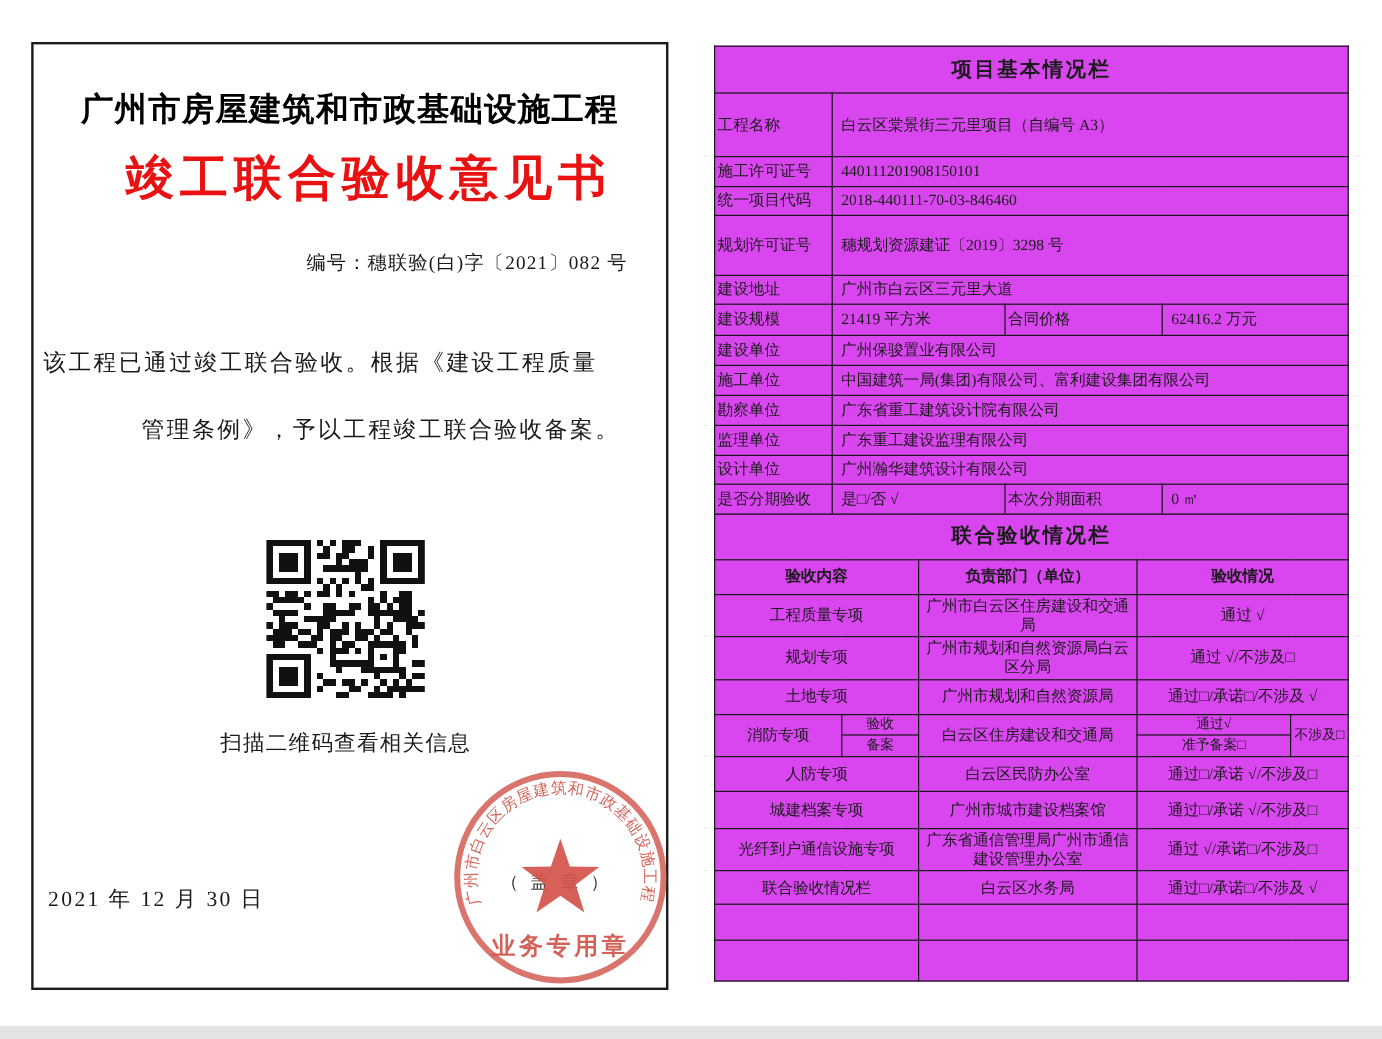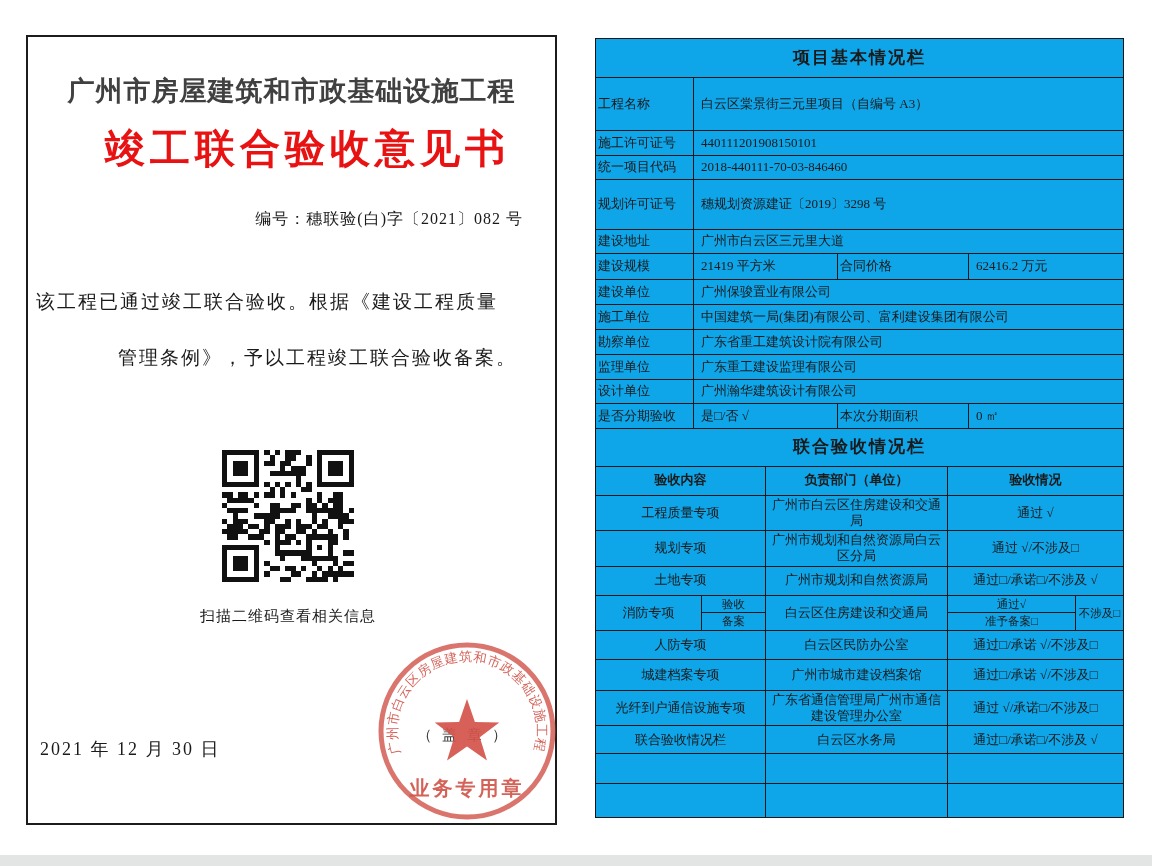--- a/index.html
+++ b/index.html
@@ -13,47 +13,47 @@
   .left-page{
     position:absolute;left:26px;top:35px;width:531px;height:790px;
     border:2px solid #1c1c1c;box-sizing:border-box;background:#fff;
   }
   .title1{margin-top:36px;text-align:center;font-size:27px;font-weight:bold;letter-spacing:1px;}
   .title2{margin-top:12px;text-align:center;font-size:40px;font-weight:bold;letter-spacing:5px;margin-left:32px;}
   .doc-number{position:absolute;top:172px;right:32px;font-size:16px;letter-spacing:1px;}
   .body-line1{position:absolute;left:8px;top:252px;font-size:19px;letter-spacing:2px;white-space:nowrap;}
   .body-line2{position:absolute;left:90px;top:308px;font-size:19px;letter-spacing:2px;white-space:nowrap;}
   .qr{position:absolute;left:194px;top:413px;width:132px;height:132px;}
-  .qr-caption{position:absolute;left:100px;top:570px;width:320px;text-align:center;font-size:15px;letter-spacing:1px;}
+  .qr-caption{position:absolute;left:100px;top:570px;width:320px;text-align:center;font-size:18px;letter-spacing:1px;}
   .date-line{position:absolute;left:12px;top:700px;font-size:18px;letter-spacing:2px;}
   .seal{position:absolute;left:347px;top:602px;width:184px;height:184px;}
 
   
   .right-page{position:absolute;left:595px;top:38px;width:528px;}
-  table{border-collapse:collapse;table-layout:fixed;width:528px;background:#0ea5e9;}
+  table{border-collapse:collapse;table-layout:fixed;width:528px;background:#d946ef;}
   td{border:1.5px solid #161616;font-size:13px;vertical-align:middle;padding:1px 2px;
      overflow:hidden;line-height:1.25;}
   .t2{margin-top:-1.5px;}
   .sec-title{font-size:17px;font-weight:bold;text-align:center;letter-spacing:2px;}
   .lbl{text-align:left;}
   .val{text-align:left;padding-left:7px;}
   .ctr{text-align:center;}
   .bold{font-weight:bold;}
   .small{font-size:11.5px;}
   
   .h39{height:39px}.h53{height:53px}.h25{height:25px}.h24{height:24px}.h50{height:50px}
   .h26{height:26px}.h22{height:22px}.h38{height:38px}.h29{height:29px}.h33{height:33px}
   .h31{height:31px}.h28{height:28px}.h32{height:32px}.h30{height:30px}.h34{height:34px}
   .h17{height:17px}.h18{height:18px}
 </style>
 </head>
 <body>
 
 <div class="left-page">
-  <div class="title1" style="color:#404040">广州市房屋建筑和市政基础设施工程</div>
+  <div class="title1" style="color:#000000">广州市房屋建筑和市政基础设施工程</div>
   <div class="title2" style="color:#e81212">竣工联合验收意见书</div>
   <div class="doc-number">编号：穗联验(白)字〔2021〕082 号</div>
   <div class="body-line1">该工程已通过竣工联合验收。根据《建设工程质量</div>
   <div class="body-line2">管理条例》，予以工程竣工联合验收备案。</div>
 
   <svg class="qr" id="qr-svg" viewBox="0 0 25 25" shape-rendering="crispEdges">
       <rect x="0" y="0" width="1" height="1" fill="#111"></rect>
       <rect x="1" y="0" width="1" height="1" fill="#111"></rect>
       <rect x="2" y="0" width="1" height="1" fill="#111"></rect>
       <rect x="3" y="0" width="1" height="1" fill="#111"></rect>

